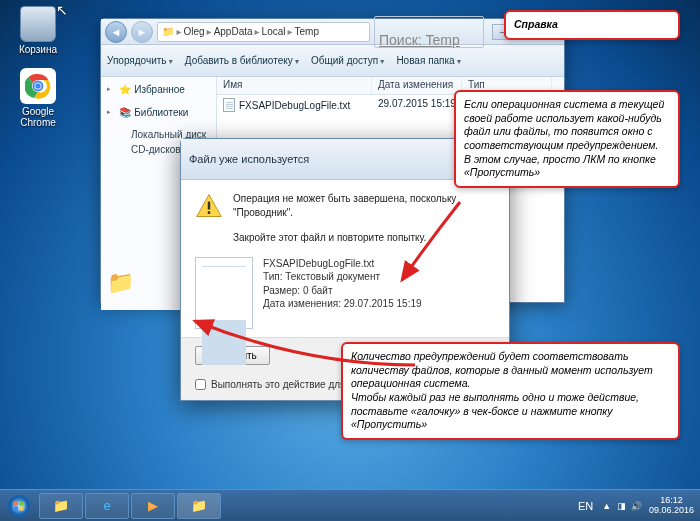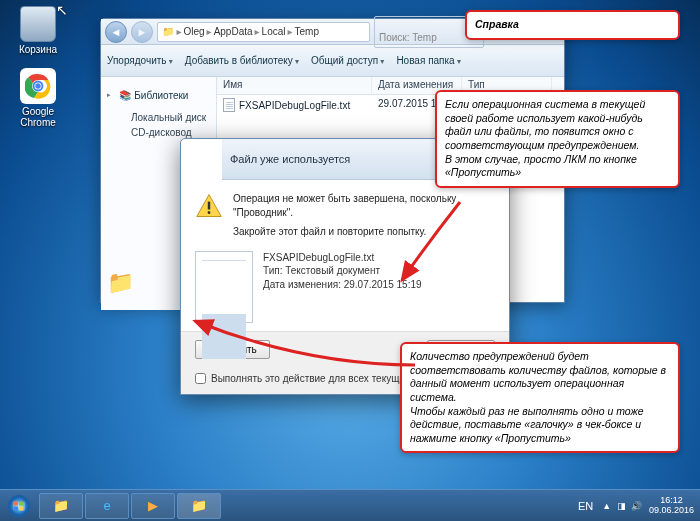--- a/index.html
+++ b/index.html
@@ -29,21 +29,21 @@
   
   .explorer { position: absolute; top: 18px; left: 100px; width: 465px; height: 285px; background: #fff;
               border: 1px solid #5a7fa8; border-radius: 5px 5px 0 0; box-shadow: 0 4px 18px rgba(0,0,0,.4); }
   .ex-title { height: 26px; background: linear-gradient(#eef4fa,#dce7f3); border-bottom: 1px solid #b8c8da;
               display: flex; align-items: center; padding: 0 4px; gap: 4px; }
   .navbtn { width: 22px; height: 22px; border-radius: 50%; background: linear-gradient(#bcd3ec,#7fa6d0); border: 1px solid #6b8fb5;
             color: #fff; font-size: 11px; display: flex; align-items: center; justify-content: center; }
   .crumbs { flex: 1; height: 20px; border: 1px solid #b8c8da; border-radius: 2px; background: #fff; font-size: 10px;
             display: flex; align-items: center; padding: 0 4px; color: #333; gap: 2px; }
   .crumbs .sep { color: #888; }
-  .search { width: 110px; height: 20px; border: 1px solid #b8c8da; border-radius: 2px; font-size: 10px; padding: 15px 4px; color: #888; }
+  .search { width: 110px; height: 20px; border: 1px solid #b8c8da; border-radius: 2px; font-size: 14px; padding: 15px 4px; color: #888; text-decoration: underline; }
   .winctl { display: flex; gap: 1px; margin-left: 4px; }
   .winctl div { width: 22px; height: 16px; background: linear-gradient(#e8eef6,#c9d8ea); border: 1px solid #9fb4cc; font-size: 9px;
                 display: flex; align-items: center; justify-content: center; color: #445; }
   .winctl .close { background: linear-gradient(#e98,#c54); color: #fff; border-color: #a44; }
   .ex-tool { height: 32px; background: linear-gradient(#f2f7fc,#dbe7f3); border-bottom: 1px solid #c4d2e2; display: flex;
              align-items: center; font-size: 10px; color: #134; padding: 0 6px; gap: 12px; }
   .ex-tool span::after { content: " ▾"; font-size: 8px; color: #567; }
   .ex-body { display: flex; height: calc(100% - 50px); }
   .ex-side { width: 128px; border-right: 1px solid #dbe3ec; background: #fafcff; font-size: 10px; color: #134; padding: 4px 0; }
   .side-h { padding: 3px 6px 3px 18px; position: relative; }
@@ -57,21 +57,21 @@
   .file-row .c2 { width: 90px; }
   .file-row .c3 { width: 90px; }
   .doc-icon { width: 12px; height: 14px; border: 1px solid #9ab; background: #fff; position: relative; }
   .doc-icon::after { content: ""; position: absolute; width: 7px; border-top: 1px solid #bcd; top: 3px; left: 2px;
                      box-shadow: 0 2px 0 #bcd, 0 4px 0 #bcd, 0 6px 0 #bcd; }
 
   
   .dialog { position: absolute; top: 138px; left: 180px; width: 330px; background: #fff;
             border: 1px solid #6a8bb0; border-radius: 5px 5px 0 0; box-shadow: 0 6px 24px rgba(0,0,0,.5); }
   .dlg-title { height: 24px; background: linear-gradient(#eef4fa,#d3e1ef); border-bottom: 1px solid #b8c8da;
-               font-size: 11px; color: #234; padding: 20px 8px; display: flex; align-items: center; margin-left: 41px; }
+               font-size: 11px; color: #234; padding: 20px 8px; display: flex; align-items: center; }
   .dlg-title .x { margin-left: auto; width: 22px; height: 16px; background: linear-gradient(#e98,#c54); color: #fff;
                   border: 1px solid #a44; font-size: 9px; display: flex; align-items: center; justify-content: center; border-radius: 0 3px 0 0;}
   .dlg-body { padding: 12px 14px 8px; font-size: 10px; color: #222; }
   .dlg-row1 { display: flex; gap: 10px; }
   .warn { width: 28px; height: 28px; }
   .dlg-msg { flex: 1; line-height: 1.35; }
   .dlg-row2 { display: flex; gap: 10px; margin-top: 12px; }
   .file-thumb { width: 58px; height: 72px; border: 1px solid #bcd; background: #fff; position: relative; }
   .file-thumb::before { content: ""; position: absolute; inset: 8px 6px; border-top: 1px solid #cde;
     box-shadow: 0 5px 0 #cde,0 10px 0 #cde,0 15px 0 #cde,0 20px 0 #cde,0 25px 0 #cde,0 30px 0 #cde,0 35px 0 #cde,0 40px 0 #cde,0 45px 0 #cde; }
@@ -80,23 +80,23 @@
   .dlg-btns button { font-size: 10px; padding: 3px 12px; background: linear-gradient(#fafafa,#e5e5e5);
                      border: 1px solid #9a9a9a; border-radius: 2px; min-width: 68px; }
   .dlg-check { padding: 6px 14px 10px; background: #f0f0f0; font-size: 10px; color: #333; display: flex; align-items: center; gap: 5px; }
   .dlg-check input { width: 11px; height: 11px; }
 
   
   .call { position: absolute; background: #fff; border: 2px solid #d22; border-radius: 6px; padding: 6px 8px;
           font-size: 10.5px; color: #000; line-height: 1.3; box-shadow: 0 2px 6px rgba(0,0,0,.25); }
   .call b, .call .st { font-weight: bold; font-style: italic; }
   .call .it { font-style: italic; }
-  .call1 { top: 10px; right: 20px; width: 215px; }
-  .call2 { top: 90px; right: 20px; width: 245px; }
-  .call3 { top: 342px; right: 20px; width: 280px; }
+  .call1 { top: 10px; right: 20px; width: 176px; }
+  .call2 { top: 90px; right: 20px; width: 226px; }
+  .call3 { top: 342px; right: 20px; width: 339px; }
   
   .arrow { position: absolute; pointer-events: none; }
 </style>
 </head>
 <body>
 
 <div class="desk-icon bin">
   <div class="ico"></div>
   <div>Корзина</div>
 </div>
@@ -140,20 +140,21 @@
     </div>
   </div>
   <div class="ex-tool">
     <span>Упорядочить</span>
     <span>Добавить в библиотеку</span>
     <span>Общий доступ</span>
     <span>Новая папка</span>
   </div>
   <div class="ex-body">
     <div class="ex-side">
+      <div class="side-h">⭐ <span>Избранное</span></div>
       <div style="height:6px"></div>
       <div class="side-h">📚 <span>Библиотеки</span></div>
       <div style="height:6px"></div>
       <div class="side-i">Локальный диск</div>
       <div class="side-i">CD-дисковод</div>
       <div style="height:6px"></div>
       <div style="position:absolute;bottom:6px;left:6px;font-size:22px">📁</div>
     </div>
     <div class="ex-main">
       <div class="col-head">
@@ -181,28 +182,29 @@
   <div class="dlg-body">
     <div class="dlg-row1">
       <svg class="warn" viewBox="0 0 32 32">
         <path d="M16 3 L30 28 H2 Z" fill="#ffd54a" stroke="#b8860b"></path>
         <rect x="14.6" y="11" width="2.8" height="9" fill="#333"></rect>
           <rect x="14.6" y="22" width="2.8" height="3" fill="#333"></rect>
       </svg>
       <div class="dlg-msg">
         <div>Операция не может быть завершена, поскольку</div>
         <div>"Проводник".</div>
-        <div style="margin-top:6px">Закройте этот файл и повторите попытку.</div>
+        <div style="margin-top:12px">Закройте этот файл и повторите попытку.</div>
       </div>
     </div>
     <div class="dlg-row2">
       <div class="file-thumb"></div>
       <div class="file-meta">
         <div>FXSAPIDebugLogFile.txt</div>
         <div>Тип: Текстовый документ</div>
+        <div>Размер: 0 байт</div>
         <div>Дата изменения: 29.07.2015 15:19</div>
       </div>
     </div>
   </div>
   <div class="dlg-btns">
     <button>Повторить</button>
     <button>Отмена</button>
   </div>
   <div class="dlg-check">
     <input type="checkbox" style="">

